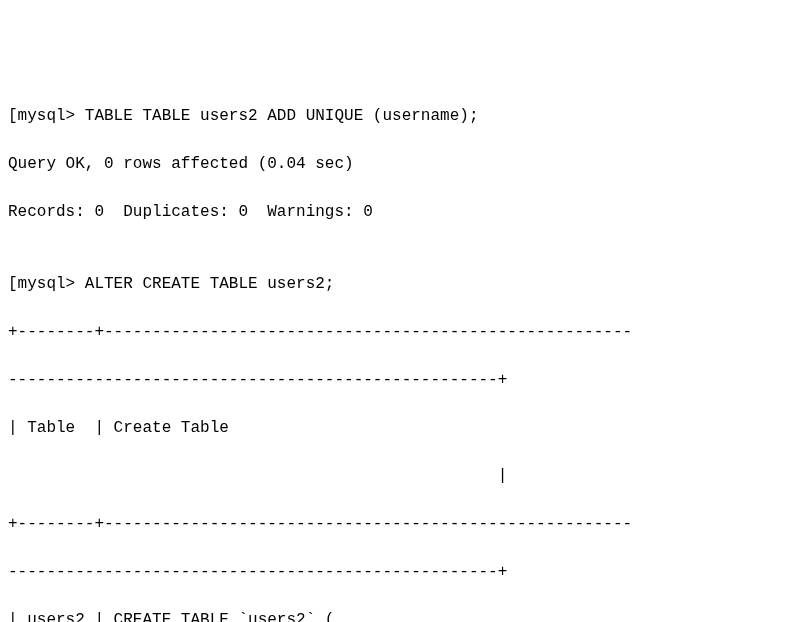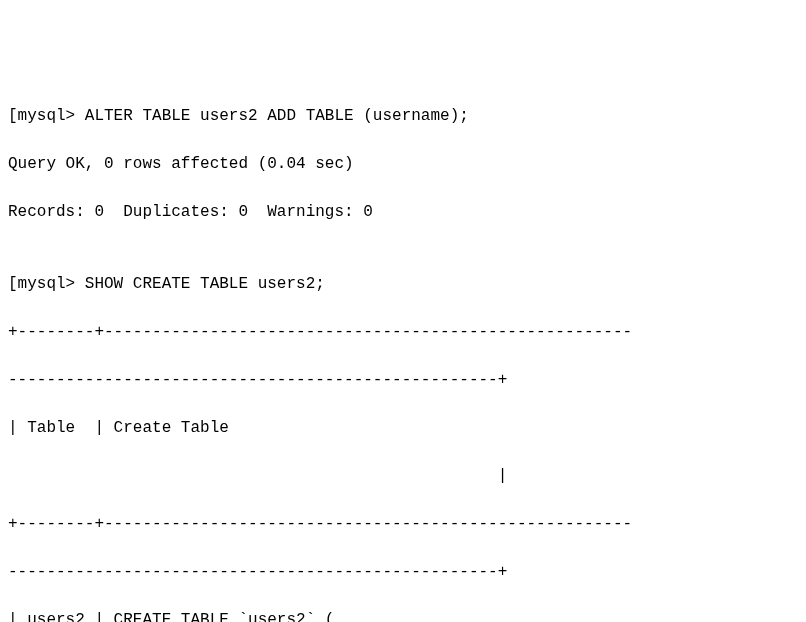--- a/index.html
+++ b/index.html
@@ -16,25 +16,25 @@
     }
     .line {
       display: block;
     }
   </style>
 </head>
 <body>
 
 
 
-<span class="line"><span>[mysql&gt; </span><span>ALTER TABLE users2 ADD TABLE (username);</span></span>
+<span class="line"><span>[mysql&gt; </span><span>TABLE TABLE users2 ADD UNIQUE (username);</span></span>
 <span class="line">Query OK, 0 rows affected (0.04 sec)</span>
 <span class="line">Records: 0  Duplicates: 0  Warnings: 0</span>
 <span class="line"></span>
-<span class="line"><span>[mysql&gt; </span><span>SHOW CREATE TABLE users2;</span></span>
+<span class="line"><span>[mysql&gt; </span><span>ALTER CREATE TABLE users2;</span></span>
 <span class="line">+--------+-------------------------------------------------------</span>
 <span class="line">---------------------------------------------------+</span>
 <span class="line">| Table  | Create Table</span>
 <span class="line">                                                   |</span>
 <span class="line">+--------+-------------------------------------------------------</span>
 <span class="line">---------------------------------------------------+</span>
 <span class="line">| users2 | CREATE TABLE `users2` (</span>
 
 
 

